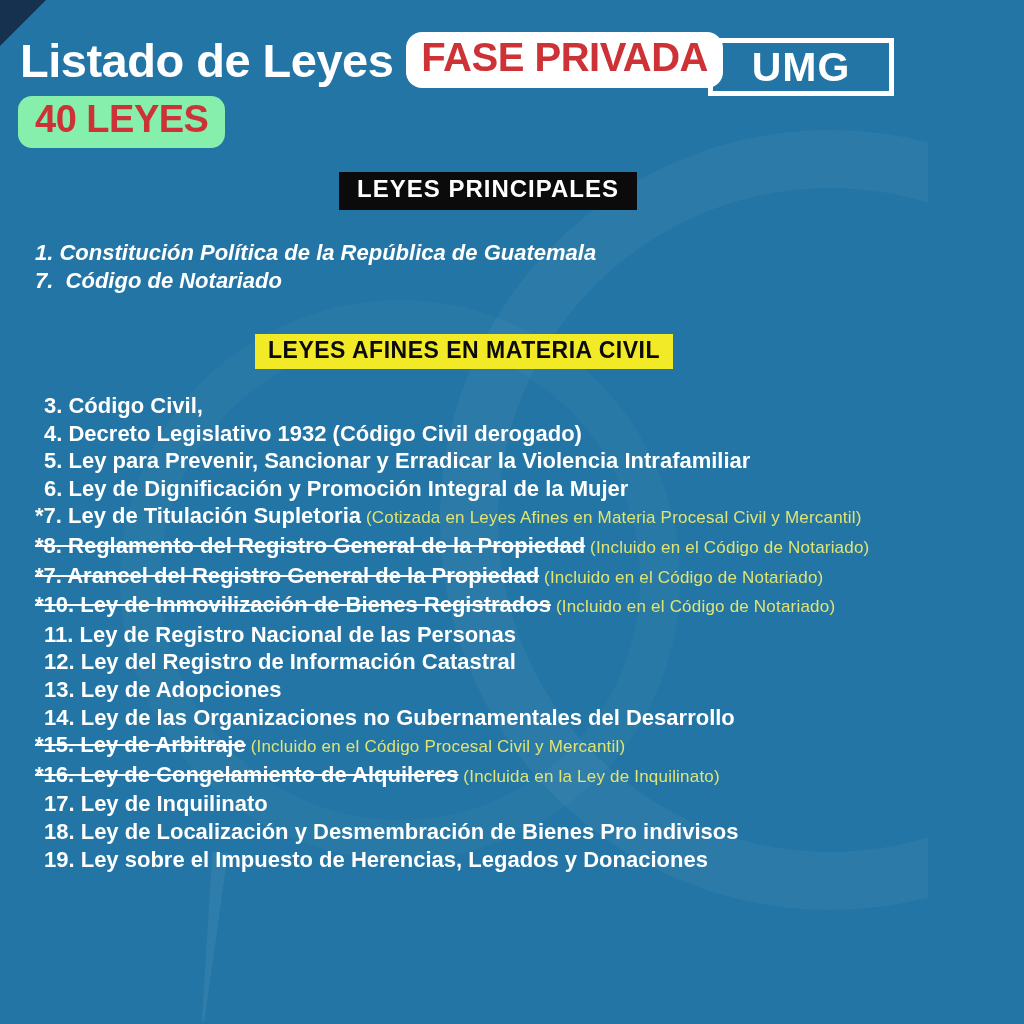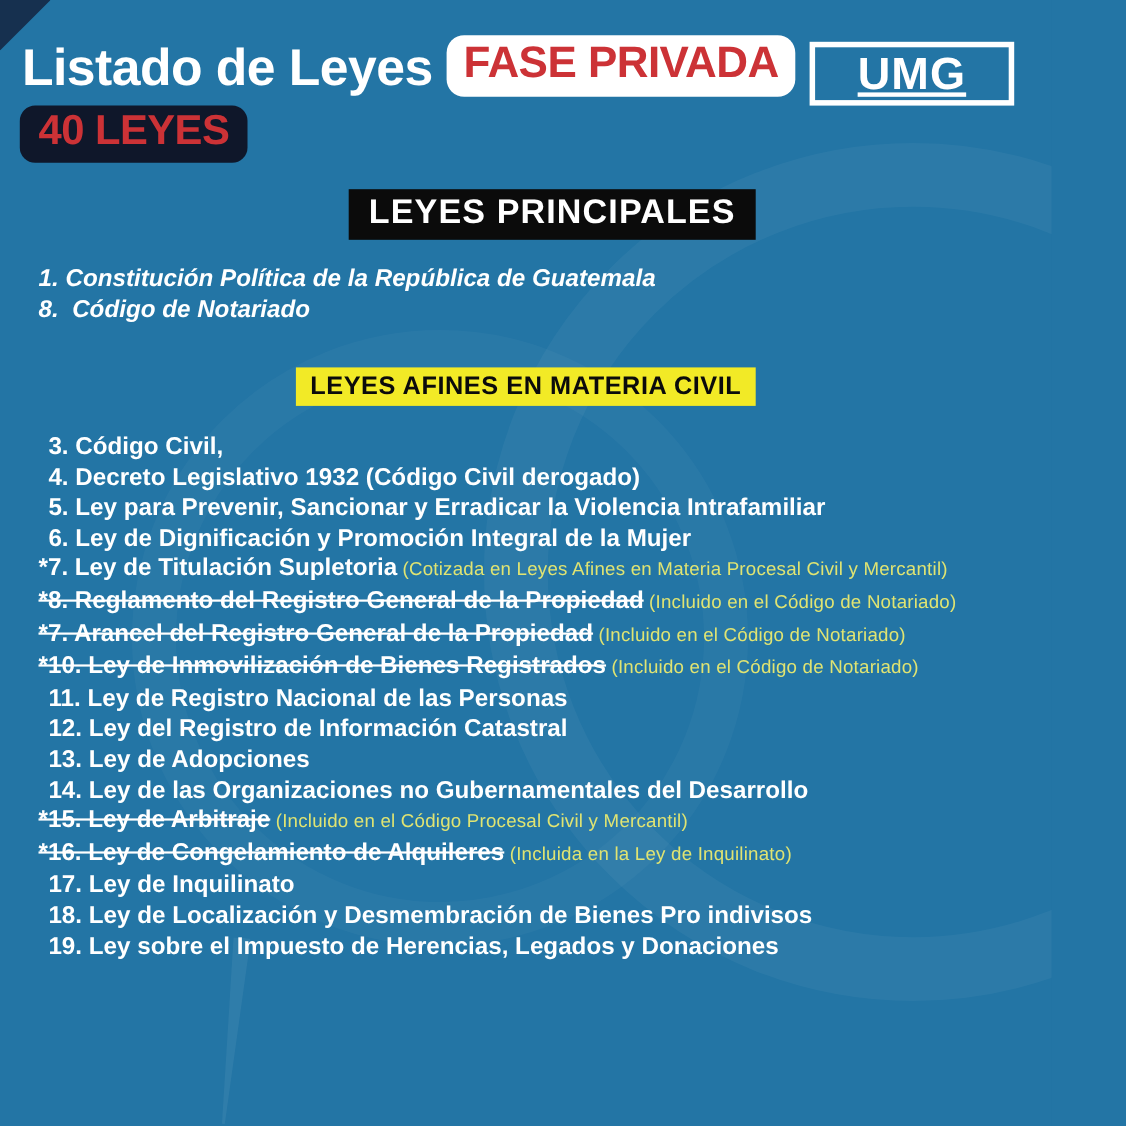--- a/index.html
+++ b/index.html
@@ -6,21 +6,20 @@
   body{
     width:1024px;height:1024px;
     font-family:"Liberation Sans", sans-serif;
     background:#2375a5;
     overflow:hidden;
   }
   .canvas{
     position:relative;width:928px;height:1024px;
     background:var(--bg,#2375a5);
     overflow:hidden;
-    padding-left:28px;
   }
   
   .corner-triangle{
     position:absolute;top:0;left:0;width:46px;height:46px;
     background:var(--corner,#16304f);
     clip-path:polygon(0 0,100% 0,0 100%);
   }
   .swoosh-ring-1{
     position:absolute;left:440px;top:130px;width:780px;height:780px;
     border-radius:50%;border:58px solid rgba(255,255,255,0.045);
@@ -48,35 +47,35 @@
   }
   .phase-badge{
     background:#fff;color:var(--red,#cc3236);
     font-size:40px;font-weight:800;letter-spacing:-0.5px;
     border-radius:16px;padding:3px 15px 8px;white-space:nowrap;
   }
   .umg-box{
     position:absolute;top:38px;right:34px;width:176px;height:48px;
     border:5px solid #fff;
     display:flex;align-items:center;justify-content:center;
-    color:#fff;font-size:41px;font-weight:800;letter-spacing:1px;text-decoration:underline;
+    color:#fff;font-size:41px;font-weight:800;letter-spacing:1px;
   }
   .count-badge{
     position:absolute;top:96px;left:18px;
-    background:#0f172a;color:var(--red,#cc3236);
+    background:#86efac;color:var(--red,#cc3236);
     font-size:38px;font-weight:800;letter-spacing:-0.5px;
     border-radius:14px;padding:2px 17px 7px;white-space:nowrap;
   }
   
   .heading-wrap{position:absolute;left:0;width:100%;text-align:center;}
   .heading-wrap.principales{top:172px;}
   .heading-wrap.civil{top:334px;}
   .black-bar{
     display:inline-block;background:var(--black,#0b0b0b);color:#fff;
-    font-size:31px;font-weight:800;letter-spacing:1px;
+    font-size:24px;font-weight:800;letter-spacing:1px;
     padding:3px 18px 7px;white-space:nowrap;margin-left:48px;
   }
   .yellow-bar{
     display:inline-block;background:var(--yellow,#f2ea26);color:#0b0b0b;
     font-size:23px;font-weight:700;letter-spacing:0.5px;
     padding:3px 13px 5px;white-space:nowrap;
   }
   
   .law-list{position:absolute;}
   .law-list.principales{left:35px;top:239px;}
@@ -113,21 +112,21 @@
   </div>
 
   <div class="count-badge">40 LEYES</div>
 
   <div class="heading-wrap principales">
     <span class="black-bar">LEYES PRINCIPALES</span>
   </div>
 
   <div class="law-list principales">
       <div class="law-row"><span class="law-main">1. Constitución Política de la República de Guatemala</span></div>
-      <div class="law-row"><span class="law-main">8.  Código de Notariado</span></div>
+      <div class="law-row"><span class="law-main">7.  Código de Notariado</span></div>
     </div>
 
   <div class="heading-wrap civil">
     <span class="yellow-bar">LEYES AFINES EN MATERIA CIVIL</span>
   </div>
 
   <div class="law-list civil">
       <div class="law-row"><span class="law-main">3. Código Civil,</span></div>
       <div class="law-row"><span class="law-main">4. Decreto Legislativo 1932 (Código Civil derogado)</span></div>
       <div class="law-row"><span class="law-main">5. Ley para Prevenir, Sancionar y Erradicar la Violencia Intrafamiliar</span></div>

